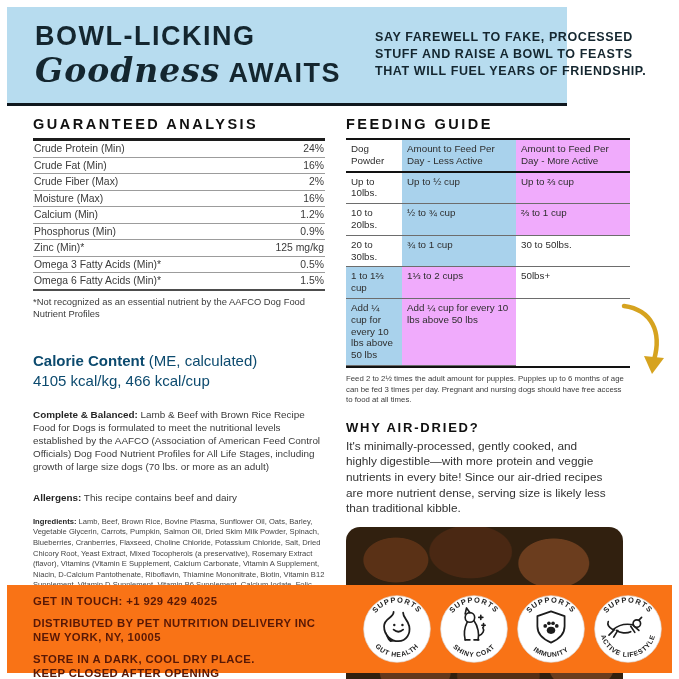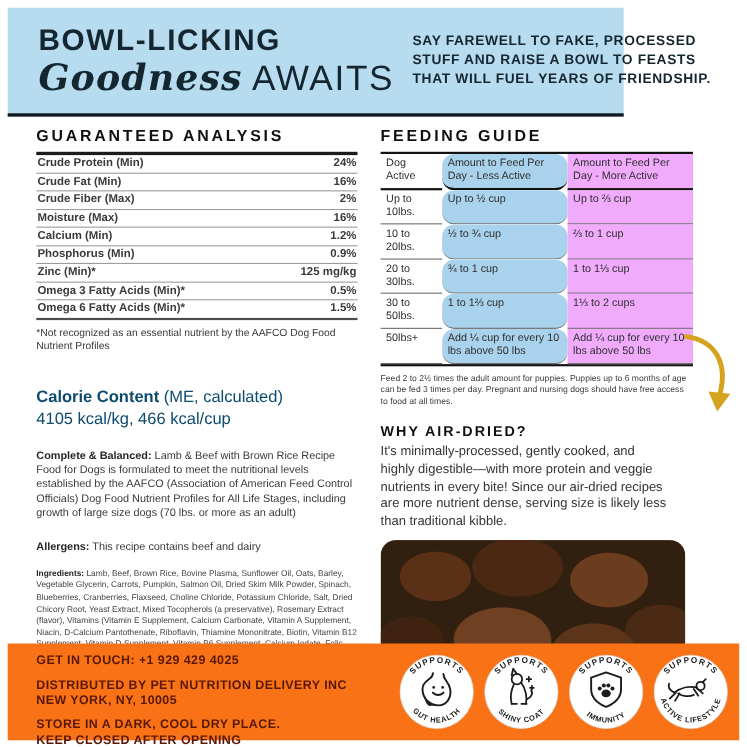--- a/index.html
+++ b/index.html
@@ -5,50 +5,50 @@
   html,body{margin:0;padding:0;background:#fff;}
   body{width:679px;height:679px;position:relative;overflow:hidden;
        font-family:"Liberation Sans",sans-serif;color:#222;}
   
   .banner{position:absolute;left:7px;top:7px;width:560px;height:96px;
           background:#B7DCEF;border-bottom:3px solid #10181f;}
   .headline{position:absolute;left:28px;top:14px;color:#14262f;line-height:1.15;}
   .headline .l1{font-size:27px;font-weight:800;letter-spacing:1.5px;}
   .headline .script{font-family:"DejaVu Serif",serif;font-style:italic;font-size:33px;
                     font-weight:600;letter-spacing:1px;}
-  .headline .l2rest{font-size:32px;font-weight:400;letter-spacing:1.5px;}
+  .headline .l2rest{font-size:27px;font-weight:700;letter-spacing:1.5px;}
   .tagline{position:absolute;left:368px;top:22px;width:285px;color:#14262f;
            font-size:12.5px;font-weight:700;letter-spacing:.6px;line-height:17px;}
   
   .col-left{position:absolute;left:33px;top:116px;width:292px;}
   .col-right{position:absolute;left:346px;top:116px;width:284px;}
   .sec-title{font-size:14.5px;font-weight:800;letter-spacing:2.5px;color:#101010;margin:0 0 6px 0;}
   
-  .ga-table{border-top:3px solid #1c1c1c;font-weight:bold;}
+  .ga-table{border-top:3px solid #1c1c1c;}
   .ga-row{display:flex;justify-content:space-between;align-items:flex-end;
           border-bottom:1px solid #9c9c9c;padding:2px 1px 2.5px 1px;
           font-size:10.4px;color:#3a3a3a;}
   .ga-row:last-child{border-bottom:2px solid #4d4d4d;}
   .footnote-sm{margin-top:5px;font-size:9.4px;line-height:12.5px;color:#3a3a3a;}
   
   .calorie{margin-top:30px;font-size:15px;color:#0c4a6e;line-height:20px;}
   .calorie .b{font-weight:800;}
   
   .para{margin-top:17px;font-size:9.9px;line-height:13.2px;color:#3a3a3a;}
   .para .lead{font-weight:800;color:#262626;}
   .ingredients{margin-top:13px;font-size:7.6px;line-height:10.6px;color:#444;}
   .ingredients .lead{font-weight:800;color:#262626;}
   
   .fg-table{display:grid;grid-template-columns:56px 114px 114px;
             border-top:2px solid #121212;border-bottom:2px solid #121212;}
   .fg-cell{font-size:9.8px;line-height:11.8px;color:#2e2e2e;
            padding:3px 5px 4px 5px;border-bottom:1px solid #6d6d6d;}
   .fg-head{font-weight:400;}
   .fg-head.fg-cell{border-bottom:2px solid #121212;}
-  .bg-blue{background:#A9D2EC;border-radius:11px;}
+  .bg-blue{background:#A9D2EC;}
   .bg-yellow{background:#f0abfc;}
   .fg-note{margin-top:6px;font-size:7.8px;line-height:10.6px;color:#3c3c3c;}
   
   .why{margin-top:14px;}
   .why h3{margin:0 0 4px 0;font-size:13px;font-weight:800;letter-spacing:1.8px;color:#101010;}
   .why p{margin:0;width:262px;font-size:11.8px;line-height:15.6px;color:#333;}
   .arrow-curve{position:absolute;left:620px;top:298px;}
   
   .food-photo{margin-top:10px;width:277px;height:165px;border-radius:14px;
     background:
@@ -148,35 +148,34 @@
   </div>
 
   <div class="ingredients">
     <span class="lead">Ingredients:</span><span> Lamb, Beef, Brown Rice, Bovine Plasma, Sunflower Oil, Oats, Barley, Vegetable Glycerin, Carrots, Pumpkin, Salmon Oil, Dried Skim Milk Powder, Spinach, Blueberries, Cranberries, Flaxseed, Choline Chloride, Potassium Chloride, Salt, Dried Chicory Root, Yeast Extract, Mixed Tocopherols (a preservative), Rosemary Extract (flavor), Vitamins (Vitamin E Supplement, Calcium Carbonate, Vitamin A Supplement, Niacin, D-Calcium Pantothenate, Riboflavin, Thiamine Mononitrate, Biotin, Vitamin B12 Supplement, Vitamin D Supplement, Vitamin B6 Supplement, Calcium Iodate, Folic Acid), Minerals (Potassium Chloride, Zinc Sulfate, Zinc Proteinate, Iron Proteinate, Iron Sulfate, Copper Sulfate, Copper Proteinate, Manganese Sulfate, Selenium Yeast, Manganese Proteinate)</span>
   </div>
 </div>
 
 <div class="col-right">
   <h2 class="sec-title">FEEDING GUIDE</h2>
   <div class="fg-table">
-    <div class="fg-cell fg-head">Dog Active</div>
+    <div class="fg-cell fg-head">Dog Powder</div>
     <div class="fg-cell fg-head bg-blue">Amount to Feed Per Day - Less Active</div>
     <div class="fg-cell fg-head bg-yellow">Amount to Feed Per Day - More Active</div>
 
     <div class="fg-cell">Up to 10lbs.</div>
     <div class="fg-cell bg-blue">Up to ½ cup</div>
     <div class="fg-cell bg-yellow">Up to ⅔ cup</div>
 
     <div class="fg-cell">10 to 20lbs.</div>
     <div class="fg-cell bg-blue">½ to ¾ cup</div>
     <div class="fg-cell bg-yellow">⅔ to 1 cup</div>
 
     <div class="fg-cell">20 to 30lbs.</div>
     <div class="fg-cell bg-blue">¾ to 1 cup</div>
-    <div class="fg-cell bg-yellow">1 to 1⅓ cup</div>
 
     <div class="fg-cell">30 to 50lbs.</div>
     <div class="fg-cell bg-blue">1 to 1⅔ cup</div>
     <div class="fg-cell bg-yellow">1⅓ to 2 cups</div>
 
     <div class="fg-cell">50lbs+</div>
     <div class="fg-cell bg-blue">Add ¼ cup for every 10 lbs above 50 lbs</div>
     <div class="fg-cell bg-yellow">Add ¼ cup for every 10 lbs above 50 lbs</div>
   </div>
   <div class="fg-note">Feed 2 to 2½ times the adult amount for puppies. Puppies up to 6 months of age can be fed 3 times per day. Pregnant and nursing dogs should have free access to food at all times.</div>

